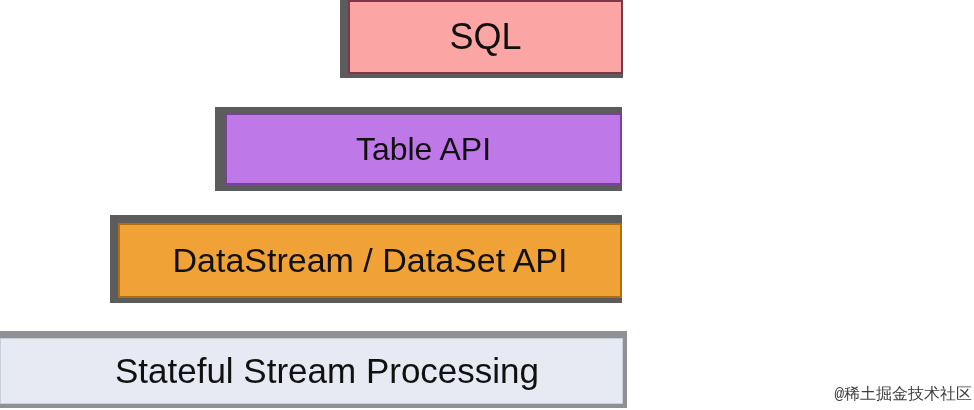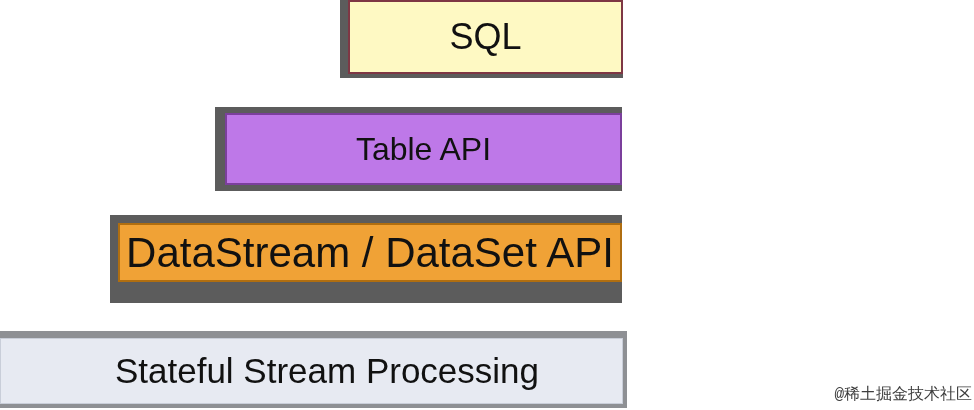--- a/index.html
+++ b/index.html
@@ -23,42 +23,42 @@
     white-space: nowrap;
   }
   
   .l1 .frame { left: 340px; top: -8px; width: 283px; height: 86px; }
   .l1 .box   { left: 348px; top: 0px;  width: 275px; height: 74px; font-size: 36px; }
   
   .l2 .frame { left: 215px; top: 107px; width: 407px; height: 84px; }
   .l2 .box   { left: 225px; top: 113px; width: 397px; height: 72px; font-size: 32px; text-align: right; }
   
   .l3 .frame { left: 110px; top: 215px; width: 512px; height: 88px; }
-  .l3 .box   { left: 118px; top: 223px; width: 504px; height: 59px; font-size: 42px; }
+  .l3 .box   { left: 118px; top: 223px; width: 504px; height: 75px; font-size: 34px; }
   
   .l4 .frame { left: -4px; top: 331px; width: 631px; height: 77px; }
   .l4 .box   { left: 0px;  top: 338px; width: 623px; height: 66px; font-size: 35px; border-width: 1px; padding-left: 31px; }
 
   .watermark {
     position: absolute;
     right: 2px;
     bottom: 5px;
     font-size: 16px;
     font-family: Liberation Mono, monospace;
     white-space: nowrap;
   }
 </style>
 </head>
 <body>
 
 <div class="stage" style="background-color: rgb(255, 255, 255);">
 
   <div class="layer l1">
     <div class="frame" style="background-color: rgb(92, 92, 92);"></div>
-    <div class="box" style="background-color: #fef9c3; border-color: rgb(126, 55, 68); color: rgb(17, 17, 17);">
+    <div class="box" style="background-color: #fca5a5; border-color: rgb(126, 55, 68); color: rgb(17, 17, 17);">
       <span class="label">SQL</span>
     </div>
   </div>
 
   <div class="layer l2">
     <div class="frame" style="background-color: rgb(92, 92, 92);"></div>
     <div class="box" style="background-color: rgb(190, 120, 232); border-color: rgb(123, 63, 156); color: rgb(17, 17, 17);">
       <span class="label">Table API</span>
     </div>
   </div>

